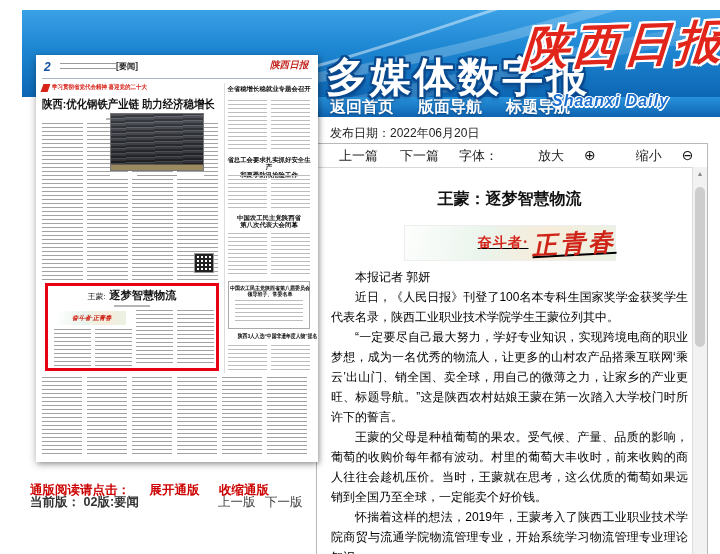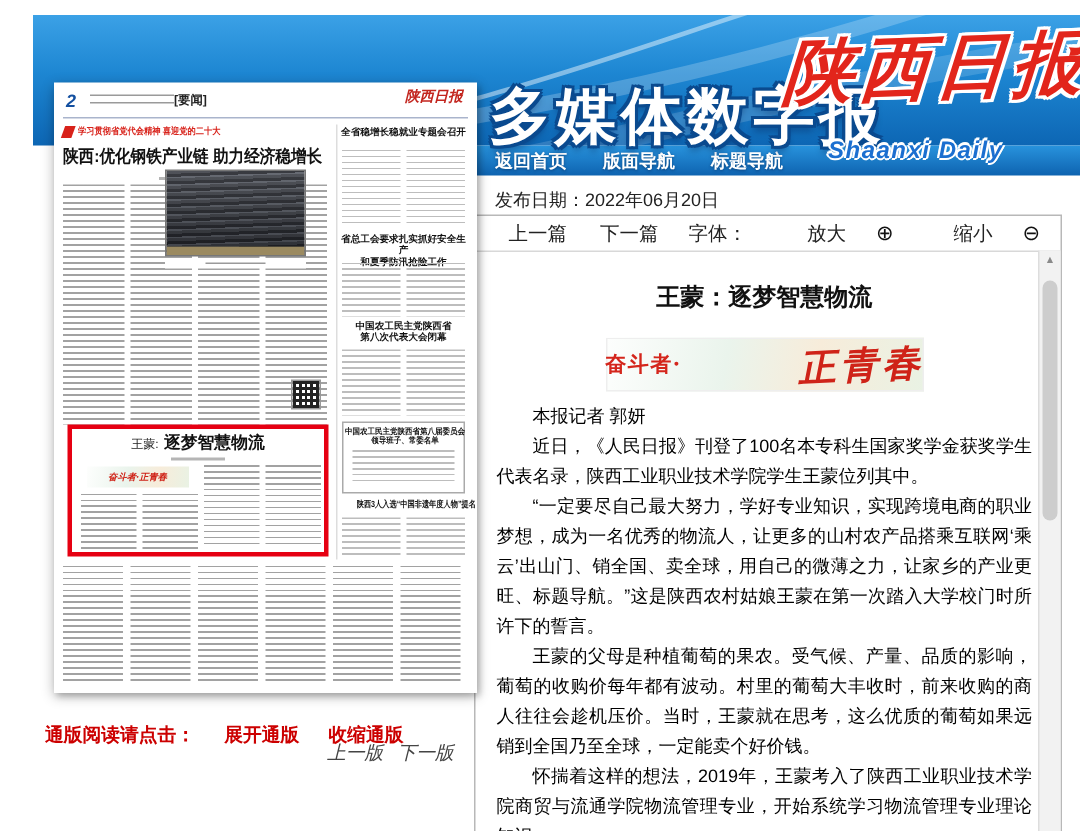--- a/index.html
+++ b/index.html
@@ -4,21 +4,21 @@
 <style>
   html,body{margin:0;padding:0;background:#fff;}
   .stage{position:relative;width:720px;height:554px;overflow:hidden;background:#fff;
          font-family:"Liberation Sans","DejaVu Sans",sans-serif;}
   
   .banner{position:absolute;left:22px;top:10px;right:0;height:87px;overflow:hidden;
           background:linear-gradient(180deg,#3ba1e6 0%,#1d86d2 45%,#0d66b4 100%);}
   .banner svg{position:absolute;left:0;top:0;}
   .navstrip{position:absolute;left:300px;right:0;top:97px;height:20px;
             background:linear-gradient(180deg,#2893dd 0%,#0e63b0 100%);display:flex;align-items:center;}
-  .navlink{color:#fff;font-size:12px;font-weight:bold;text-shadow:0 1px 2px rgba(0,20,60,.45);
+  .navlink{color:#fff;font-size:16px;font-weight:bold;text-shadow:0 1px 2px rgba(0,20,60,.45);
            margin-right:24px;cursor:pointer;white-space:nowrap;text-align:right;}
   .navlink:first-child{margin-left:30px;}
   .logo-digital{position:absolute;left:326px;top:50px;font-size:41px;font-weight:bold;color:#fff;
     letter-spacing:3px;z-index:3;white-space:nowrap;
     text-shadow:2px 0 0 #0a4a8f,-2px 0 0 #0a4a8f,0 2px 0 #0a4a8f,0 -2px 0 #0a4a8f,
                 2px 2px 0 #0a4a8f,-2px -2px 0 #0a4a8f,2px -2px 0 #0a4a8f,-2px 2px 0 #0a4a8f,0 4px 5px rgba(0,0,40,.35);}
   .masthead{position:absolute;left:522px;top:14px;z-index:4;font-family:"DejaVu Serif",serif;
     font-size:47px;font-weight:bold;font-style:italic;color:#e2251b;letter-spacing:4px;white-space:nowrap;
     transform:rotate(-2deg) skewX(-6deg);
     text-shadow:2px 0 0 #fff,-2px 0 0 #fff,0 2px 0 #fff,0 -2px 0 #fff,2px 2px 0 #fff,-2px -2px 0 #fff,2px -2px 0 #fff,-2px 2px 0 #fff;}
@@ -32,23 +32,23 @@
   .toolbar{height:23px;border-bottom:1px solid #d8d8d8;display:flex;align-items:center;font-size:13px;color:#222;}
   .tbtn{margin-left:22px;cursor:pointer;white-space:nowrap;}
   .tb-right{margin-left:auto;display:flex;align-items:center;margin-right:46px;}
   .tb-right span{margin-left:20px;white-space:nowrap;}
   .ticon{font-size:14px;color:#111;margin-left:1px;}
   .scrollbar{position:absolute;top:23px;right:0;bottom:0;width:15px;background:#f2f2f2;border-left:1px solid #ddd;box-sizing:border-box;}
   .scroll-up{height:14px;text-align:center;font-size:7px;color:#8a8a8a;line-height:14px;cursor:pointer;}
   .scroll-thumb{position:absolute;left:2px;right:2px;top:20px;height:160px;background:#cdcdcd;border-radius:5px;cursor:pointer;}
   .content{position:absolute;left:0;right:15px;top:23px;bottom:0;overflow:hidden;padding:6px 4px 0 14px;box-sizing:border-box;margin-top:16px;}
   .a-title{font-size:16px;font-weight:bold;color:#111;text-align:center;line-height:20px;margin:0;}
-  .a-banner{width:212px;height:36px;margin:16px auto 0;position:relative;display:flex;align-items:center;justify-content:space-between;
+  .a-banner{width:212px;height:36px;margin:16px auto 0;position:relative;display:flex;align-items:center;justify-content:flex-end;
      background:linear-gradient(100deg,#fdfefd 0%,#eaf4ec 38%,#f7ecda 66%,#e9f2e4 100%);
-     box-shadow:inset 0 0 0 1px #eee;}
+     box-shadow:inset 0 0 0 1px #eee;text-decoration:underline;}
   .a-banner .bp{font-family:"DejaVu Serif",serif;font-weight:bold;font-size:14px;color:#d4261c;letter-spacing:1px;}
   .a-banner .bs{font-family:"DejaVu Serif",serif;font-weight:bold;font-style:italic;font-size:25px;color:#cf2318;
      letter-spacing:3px;transform:rotate(-3deg);margin-left:3px;}
   .para{font-size:12px;line-height:20px;color:#000;text-align:justify;text-indent:2em;margin:0;}
   .para.first{margin-top:6px;}
   
   .paper{position:absolute;left:36px;top:55px;width:282px;height:407px;background:#fff;z-index:6;
          box-shadow:0 2px 8px rgba(0,0,0,.3),2px 2px 4px rgba(0,0,0,.18);}
   .pageno{position:absolute;left:8px;top:5px;font-size:12px;font-weight:bold;font-style:italic;color:#1450a0;}
   .meta-line{position:absolute;height:2px;background:#9a9a9a;}
@@ -90,21 +90,21 @@
   .hl-byline{position:absolute;left:66px;top:19px;width:36px;height:2px;background:#b5b5b5;}
   .hl-banner{position:absolute;left:10px;top:25px;width:68px;height:14px;
       background:linear-gradient(100deg,#fdfefd,#eaf4ec 40%,#f7ecda 70%,#e9f2e4);display:flex;align-items:center;justify-content:center;}
   .hl-banner span{font-family:"DejaVu Serif",serif;font-weight:bold;font-style:italic;font-size:10px;color:#cf2318;
       transform:scale(.62);white-space:nowrap;}
   
   .spread{position:absolute;left:30px;top:470px;font-size:12.5px;font-weight:bold;color:#c00;margin-top:12px;}
   .spread .lnk{margin-left:16px;cursor:pointer;}
   .pagerow{position:absolute;left:30px;top:494px;font-size:12.5px;color:#333;font-weight:bold;}
   .pagenav{position:absolute;left:218px;top:494px;font-size:12.5px;color:#444;}
-  .pagenav span{cursor:pointer;margin-right:6px;font-style:italic;}
+  .pagenav span{cursor:pointer;margin-right:6px;}
 </style>
 </head>
 <body>
 
 <div class="stage">
 
   <div class="banner">
     <svg width="700" height="87" viewBox="0 0 700 87">
       <path d="M120 95 C 320 60, 430 10, 520 -15" stroke="rgba(255,255,255,0.45)" stroke-width="3" fill="none"></path>
       <path d="M60 100 C 300 75, 480 35, 640 -20" stroke="rgba(255,255,255,0.22)" stroke-width="10" fill="none"></path>
@@ -215,18 +215,22 @@
     <div class="ft" style="left:141px;top:322px;width:40px;height:78px;"></div>
     <div class="ft" style="left:186px;top:322px;width:40px;height:78px;"></div>
     <div class="ft" style="left:231px;top:322px;width:40px;height:78px;"></div>
   </div>
 
   <div class="spread">
     <span>通版阅读请点击：</span>
     <span class="lnk">展开通版</span>
     <span class="lnk">收缩通版</span>
   </div>
+  <div class="pagerow">
+    <span>当前版：</span>
+    <span>02版:要闻</span>
+  </div>
   <div class="pagenav">
     <span>上一版</span>
     <span>下一版</span>
   </div>
 
 </div>
 
 </body></html>

